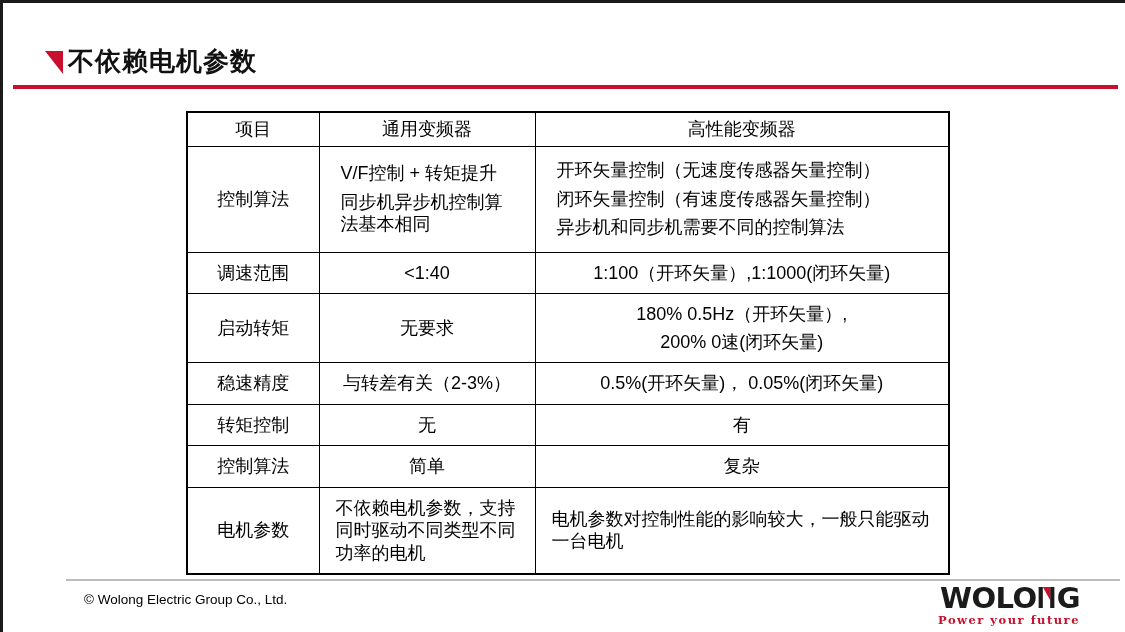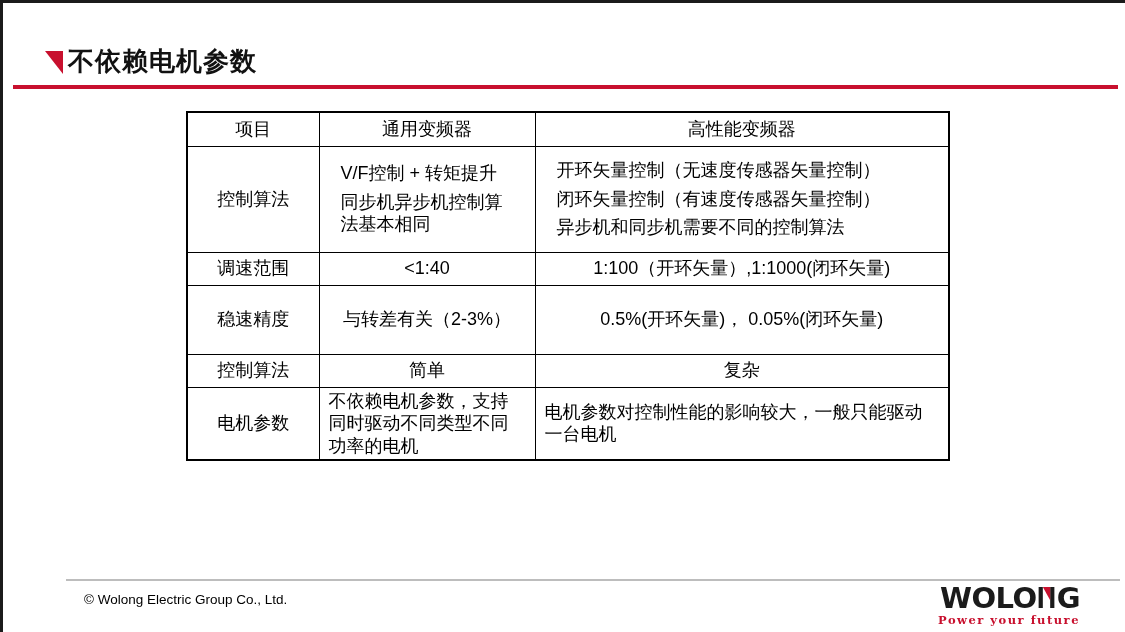--- a/index.html
+++ b/index.html
@@ -55,21 +55,21 @@
   thead tr{height:34px;}
   tbody tr:nth-child(1){height:106px;}
   tbody tr:nth-child(2){height:33px;}
   tbody tr:nth-child(3){height:69px;}
   tbody tr:nth-child(4){height:33px;}
   tbody tr:nth-child(5){height:34px;}
   tbody tr:nth-child(6){height:33px;}
   tbody tr:nth-child(7){height:78px;}
   td.left{text-align:left;}
   p.cp{margin:6px 12px;}
-  td p.cp:only-child{margin:0;}
+  td p.cp:only-child{margin:7px;}
   
   .footer-rule{
     position:absolute;left:63px;top:576px;width:1054px;height:2px;
     background:#bdbdbd;
   }
   .copyright{
     position:absolute;left:81px;top:589px;
     font-size:13.5px;color:#000000;
   }
   .logo{
@@ -128,26 +128,45 @@
         <tr>
           <td>调速范围</td>
           <td>
             <p class="cp">&lt;1:40</p>
           </td>
           <td>
             <p class="cp">1:100（开环矢量）,1:1000(闭环矢量)</p>
           </td>
         </tr>
         <tr>
+          <td>启动转矩</td>
+          <td>
+            <p class="cp">无要求</p>
+          </td>
+          <td>
+            <p class="cp">180% 0.5Hz（开环矢量）,</p>
+            <p class="cp">200% 0速(闭环矢量)</p>
+          </td>
+        </tr>
+        <tr>
           <td>稳速精度</td>
           <td>
             <p class="cp">与转差有关（2-3%）</p>
           </td>
           <td>
             <p class="cp">0.5%(开环矢量)， 0.05%(闭环矢量)</p>
+          </td>
+        </tr>
+        <tr>
+          <td>转矩控制</td>
+          <td>
+            <p class="cp">无</p>
+          </td>
+          <td>
+            <p class="cp">有</p>
           </td>
         </tr>
         <tr>
           <td>控制算法</td>
           <td>
             <p class="cp">简单</p>
           </td>
           <td>
             <p class="cp">复杂</p>
           </td>

